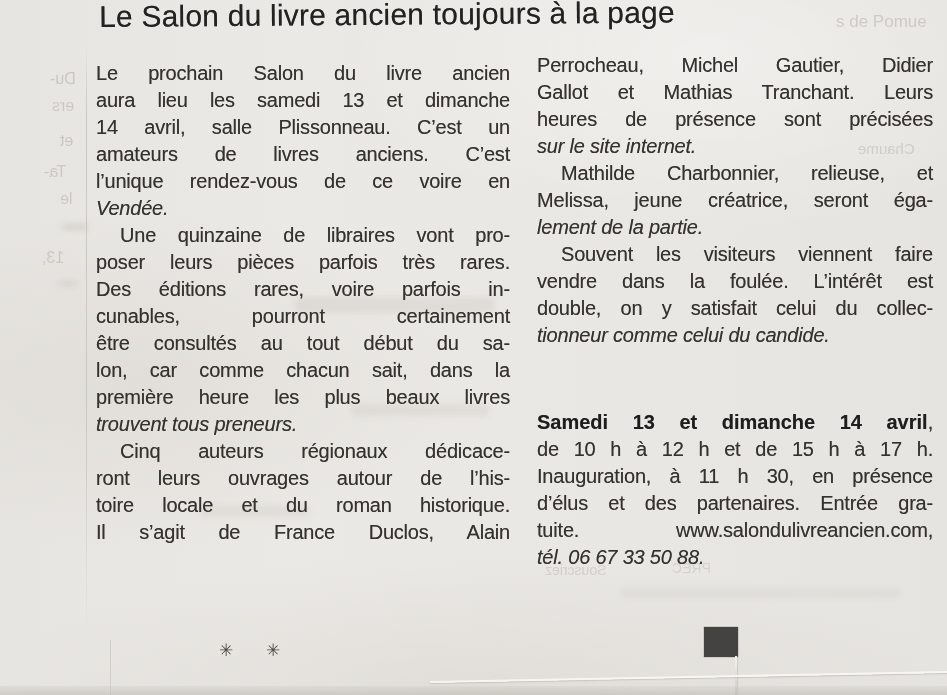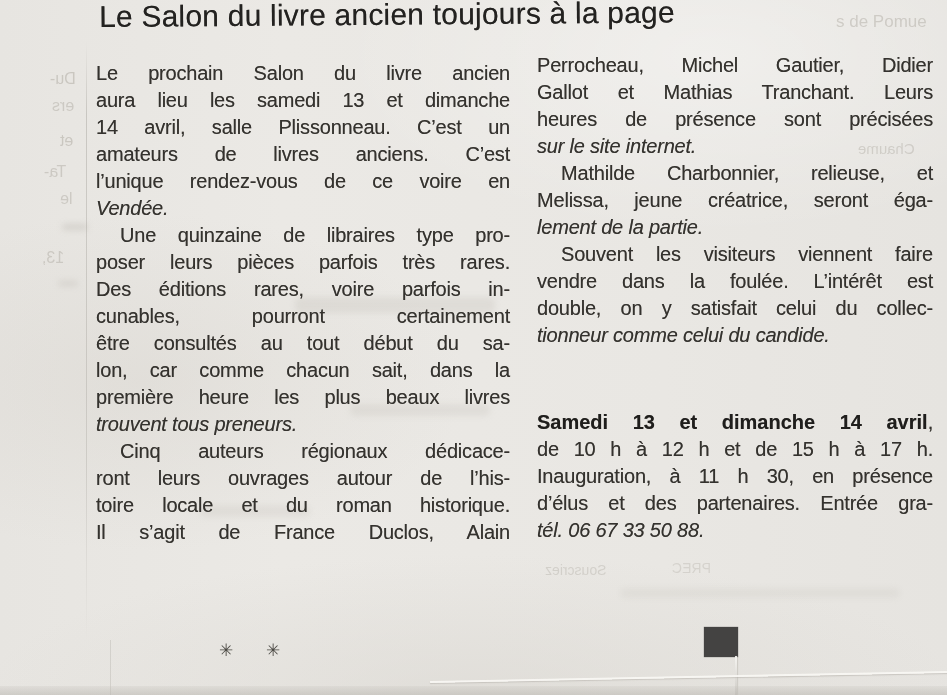--- a/index.html
+++ b/index.html
@@ -105,21 +105,21 @@
 
   <h1 class="headline">Le Salon du livre ancien toujours à la page</h1>
 
   <div class="col col-left">
       <div class="line">Le prochain Salon du livre ancien</div>
       <div class="line">aura lieu les samedi 13 et dimanche</div>
       <div class="line">14 avril, salle Plissonneau. C’est un</div>
       <div class="line">amateurs de livres anciens. C’est</div>
       <div class="line">l’unique rendez-vous de ce voire en</div>
       <div class="line last">Vendée.</div>
-      <div class="line indent">Une quinzaine de libraires type pro-</div>
+      <div class="line indent">Une quinzaine de libraires vont pro-</div>
       <div class="line">poser leurs pièces parfois très rares.</div>
       <div class="line">Des éditions rares, voire parfois in-</div>
       <div class="line">cunables, pourront certainement</div>
       <div class="line">être consultés au tout début du sa-</div>
       <div class="line">lon, car comme chacun sait, dans la</div>
       <div class="line">première heure les plus beaux livres</div>
       <div class="line last">trouvent tous preneurs.</div>
       <div class="line indent">Cinq auteurs régionaux dédicace-</div>
       <div class="line">ront leurs ouvrages autour de l’his-</div>
       <div class="line">toire locale et du roman historique.</div>
@@ -134,20 +134,21 @@
       <div class="line">Melissa, jeune créatrice, seront éga-</div>
       <div class="line last">lement de la partie.</div>
       <div class="line indent">Souvent les visiteurs viennent faire</div>
       <div class="line">vendre dans la foulée. L’intérêt est</div>
       <div class="line">double, on y satisfait celui du collec-</div>
       <div class="line last">tionneur comme celui du candide.</div>
       <div class="line gap"><b>Samedi 13 et dimanche 14 avril</b>,</div>
       <div class="line">de 10 h à 12 h et de 15 h à 17 h.</div>
       <div class="line">Inauguration, à 11 h 30, en présence</div>
       <div class="line">d’élus et des partenaires. Entrée gra-</div>
+      <div class="line">tuite. www.salondulivreancien.com,</div>
       <div class="line last">tél. 06 67 33 50 88.</div>
     </div>
 
   <div class="asterisks">✳ ✳</div>
 
   <div class="ink-square" style="background: rgb(68, 67, 66);"></div>
 
   <div class="crease-bottom-v"></div>
   <div class="crease-bottom-v2"></div>
   <div class="bottom-highlight"></div>

